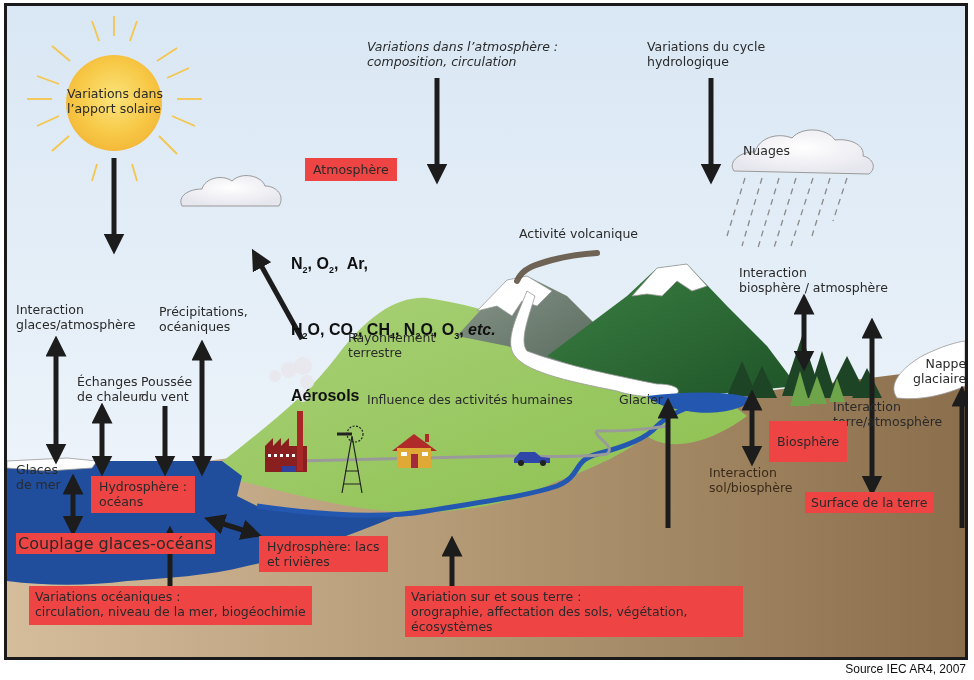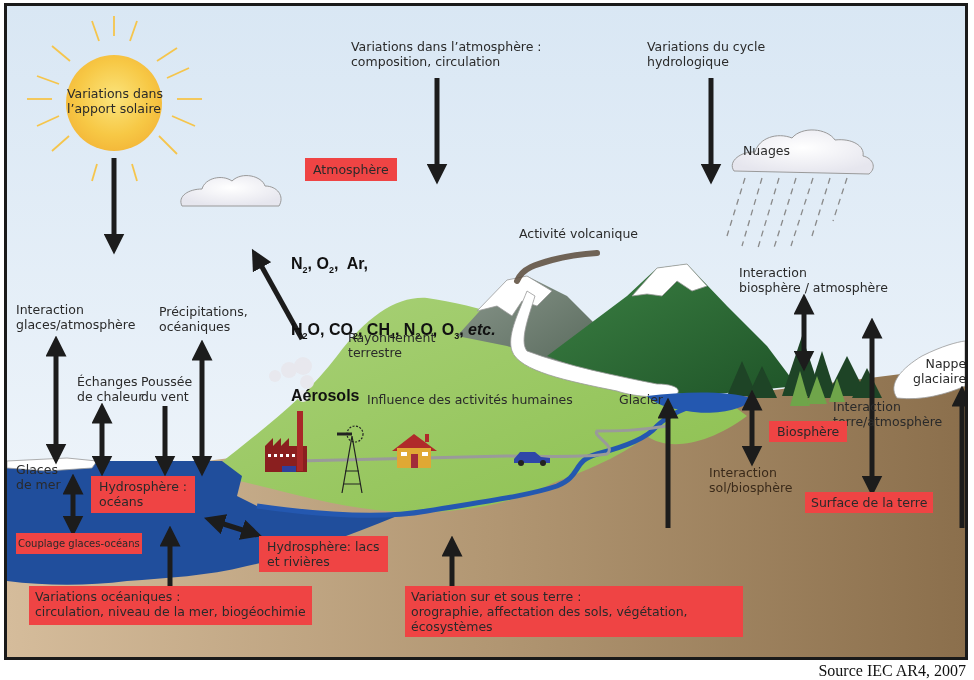--- a/index.html
+++ b/index.html
@@ -2,21 +2,21 @@
 <html><head>
 <meta charset="utf-8">
 <style>
   html,body{margin:0;padding:0;background:#ffffff;}
   body{width:974px;height:680px;position:relative;overflow:hidden;font-family:"Liberation Sans",sans-serif;}
   #frame{position:absolute;left:4px;top:3px;width:964px;height:657px;box-sizing:border-box;border:3px solid #1a1a1a;overflow:hidden;background:#e2edf7;}
   #scene{position:absolute;left:0;top:0;}
   .lbl{position:absolute;font-family:"DejaVu Sans",sans-serif;font-size:12.5px;line-height:15px;color:#2a2a2a;white-space:pre;}
   .box{background:#ef4444;padding:2px 6px;}
   .chem{position:absolute;font-family:"Liberation Sans",sans-serif;font-weight:bold;font-size:16px;line-height:20px;color:#111;white-space:pre;}
-  .src{position:absolute;right:8px;top:662px;font-family:Liberation Serif, serif;font-size:16px;color:#111;}
+  .src{position:absolute;right:8px;top:662px;font-family:Liberation Sans, sans-serif;font-size:12px;color:#111;}
 </style>
 </head>
 <body>
 
 <div id="frame">
   <svg id="scene" width="958" height="651" viewBox="0 0 958 651">
     <defs>
       <linearGradient id="sky" x1="0" y1="0" x2="0" y2="1">
         <stop offset="0" stop-color="#d9e7f4"></stop>
         <stop offset="1" stop-color="#f4f8fc"></stop>
@@ -189,21 +189,21 @@
       <line x1="661" y1="522" x2="661" y2="402" marker-end="url(#ah)"></line>
       <line x1="797" y1="298" x2="797" y2="355" marker-start="url(#ah)" marker-end="url(#ah)"></line>
       <line x1="865" y1="322" x2="865" y2="480" marker-start="url(#ah)" marker-end="url(#ah)"></line>
       <line x1="745" y1="394" x2="745" y2="450" marker-start="url(#ah)" marker-end="url(#ah)"></line>
       <line x1="955" y1="522" x2="955" y2="390" marker-end="url(#ah)"></line>
     </g>
   </svg>
 
   <div class="lbl" style="left:60px;top:80px;">Variations dans
 l’apport solaire</div>
-  <div class="lbl" style="left:344px;top:33px;">Variations dans l’atmosphère :
+  <div class="lbl" style="left:360px;top:33px;font-style:italic;">Variations dans l’atmosphère :
 composition, circulation</div>
   <div class="lbl" style="left:640px;top:33px;">Variations du cycle
 hydrologique</div>
   <div class="lbl box" style="left:298px;top:152px;padding:4px 8px;">Atmosphère</div>
   <div class="lbl" style="left:736px;top:137px;">Nuages</div>
   <div class="lbl" style="left:512px;top:220px;">Activité volcanique</div>
 
   <div class="chem" style="left:284px;top:208px;">
     <div><span>N</span><sub style="font-size:9px">2</sub><span>, O</span><sub style="font-size:9px">2</sub><span>,  Ar,</span></div>
     <div><span>H</span><sub style="font-size:9px">2</sub><span>O, CO</span><sub style="font-size:9px">2</sub><span>, CH</span><sub style="font-size:9px">4</sub><span>, N</span><sub style="font-size:9px">2</sub><span>O, O</span><sub style="font-size:9px">3</sub><span>, </span><i>etc.</i></div>
@@ -217,30 +217,30 @@
   <div class="lbl" style="left:152px;top:298px;">Précipitations,
 océaniques</div>
   <div class="lbl" style="left:58px;top:368px;margin-left:12px;">Échanges
 de chaleur</div>
   <div class="lbl" style="left:134px;top:368px;">Poussée
 du vent</div>
   <div class="lbl" style="left:9px;top:456px;">Glaces
 de mer</div>
   <div class="lbl box" style="left:84px;top:470px;padding:3px 8px 4px 8px;">Hydrosphère :
 océans</div>
-  <div class="lbl box" style="left:9px;top:527px;font-size:10px;padding:3px 2px;">Couplage glaces-océans</div>
+  <div class="lbl box" style="left:9px;top:527px;font-size:16px;padding:3px 2px;">Couplage glaces-océans</div>
   <div class="lbl" style="left:360px;top:386px;">Influence des activités humaines</div>
   <div class="lbl" style="left:612px;top:386px;">Glacier</div>
   <div class="lbl" style="left:732px;top:259px;">Interaction
 biosphère / atmosphère</div>
   <div class="lbl" style="left:906px;top:350px;text-align:right;">Nappe
 glaciaire</div>
   <div class="lbl" style="left:826px;top:393px;">Interaction
 terre/atmosphère</div>
-  <div class="lbl box" style="left:762px;top:415px;padding:3px 8px;">Biosphère</div>
+  <div class="lbl box" style="left:762px;top:415px;padding:13px 8px;">Biosphère</div>
   <div class="lbl" style="left:702px;top:459px;color:#3a2a1a;">Interaction
 sol/biosphère</div>
   <div class="lbl box" style="left:798px;top:486px;padding:3px 6px;">Surface de la terre</div>
   <div class="lbl box" style="left:252px;top:530px;padding:3px 8px;">Hydrosphère: lacs
 et rivières</div>
   <div class="lbl box" style="left:22px;top:580px;padding:3px 6px 6px 6px;">Variations océaniques :
 circulation, niveau de la mer, biogéochimie</div>
   <div class="lbl box" style="left:398px;top:580px;padding:3px 6px;width:326px;">Variation sur et sous terre :
 orographie, affectation des sols, végétation,
 écosystèmes</div>

